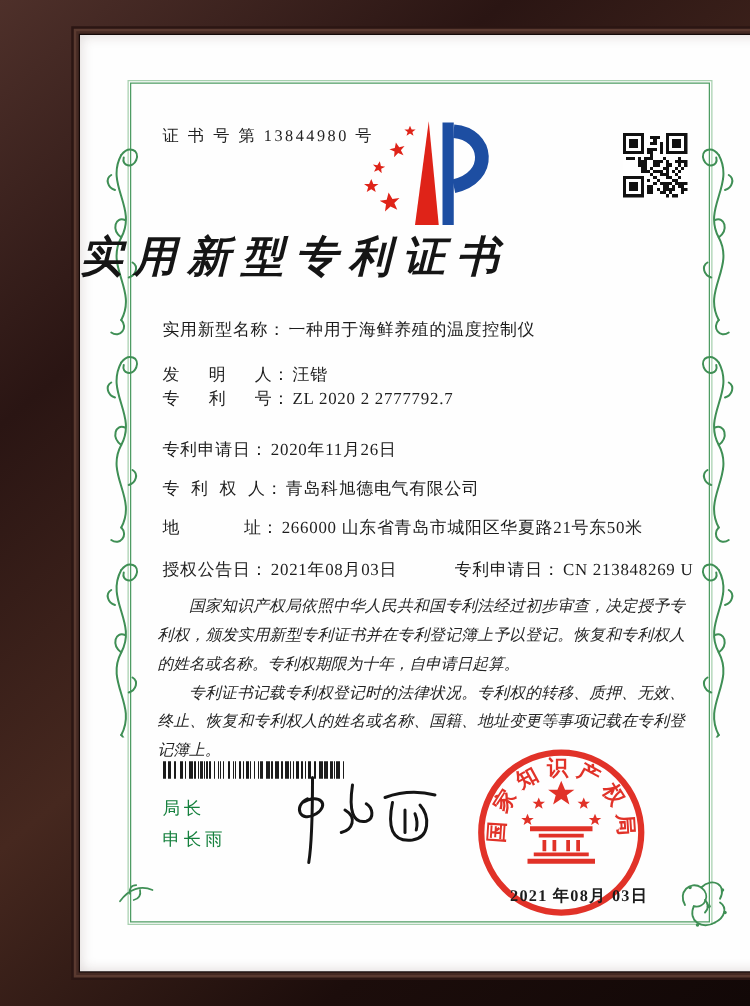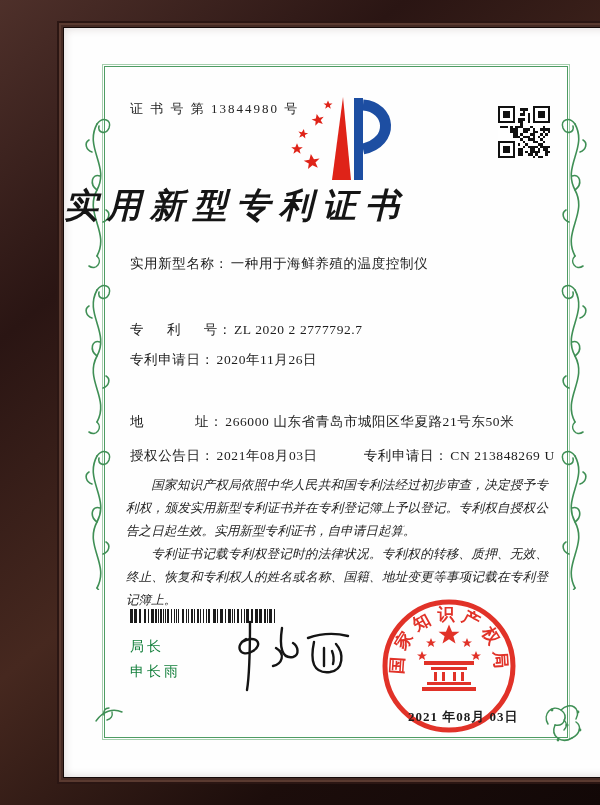--- a/index.html
+++ b/index.html
@@ -212,35 +212,41 @@
         <rect x="0" y="14" width="7" height="7" fill="#111"></rect>
         <rect x="1" y="15" width="5" height="5" fill="#fff"></rect>
         <rect x="2" y="16" width="3" height="3" fill="#111"></rect>
       </svg>
 
     <div class="title">实用新型专利证书</div>
 
     <div class="f-row" style="top:227px">
       <span class="lbl">实用新型名称：</span><span class="val">一种用于海鲜养殖的温度控制仪</span>
     </div>
-    <div class="f-row" style="top:293px">
+    <div class="f-row" style="top:263px">
+      <span class="lbl">发　 明　 人：</span><span class="val">汪锴</span>
+    </div>
+    <div class="f-row" style="top:282px">
       <span class="lbl">专　 利　 号：</span><span class="val">ZL 2020 2 2777792.7</span>
     </div>
     <div class="f-row" style="top:323px">
       <span class="lbl">专利申请日：</span><span class="val">2020年11月26日</span>
     </div>
+    <div class="f-row" style="top:354px">
+      <span class="lbl">专 利 权 人：</span><span class="val">青岛科旭德电气有限公司</span>
+    </div>
     <div class="f-row" style="top:385px">
       <span class="lbl">地　　　 址：</span><span class="val">266000 山东省青岛市城阳区华夏路21号东50米</span>
     </div>
     <div class="f-row" style="top:419px">
       <span class="lbl">授权公告日：</span><span class="val">2021年08月03日</span><span class="lbl pair2">专利申请日：</span><span class="val">CN 213848269 U</span>
     </div>
 
     <div class="legal">
-      <p>国家知识产权局依照中华人民共和国专利法经过初步审查，决定授予专利权，颁发实用新型专利证书并在专利登记簿上予以登记。专利权自授权公告之日起生效。实用新型专利证书，自申请日起算。</p>
+      <p>国家知识产权局依照中华人民共和国专利法经过初步审查，决定授予专利权，颁发实用新型专利证书并在专利登记簿上予以登记。恢复和专利权人的姓名或名称。专利权期限为十年，自申请日起算。</p>
       <p>专利证书记载专利权登记时的法律状况。专利权的转移、质押、无效、终止、恢复和专利权人的姓名或名称、国籍、地址变更等事项记载在专利登记簿上。</p>
     </div>
 
     <svg class="barcode" id="barcode" viewBox="0 0 146 14" preserveAspectRatio="none" shape-rendering="crispEdges">
         <rect x="0" y="0" width="3" height="14" fill="#1b1b1b"></rect>
         <rect x="4" y="0" width="3" height="14" fill="#1b1b1b"></rect>
         <rect x="9" y="0" width="2" height="14" fill="#1b1b1b"></rect>
         <rect x="14" y="0" width="2" height="14" fill="#1b1b1b"></rect>
         <rect x="18" y="0" width="1" height="14" fill="#1b1b1b"></rect>
         <rect x="21" y="0" width="3" height="14" fill="#1b1b1b"></rect>

